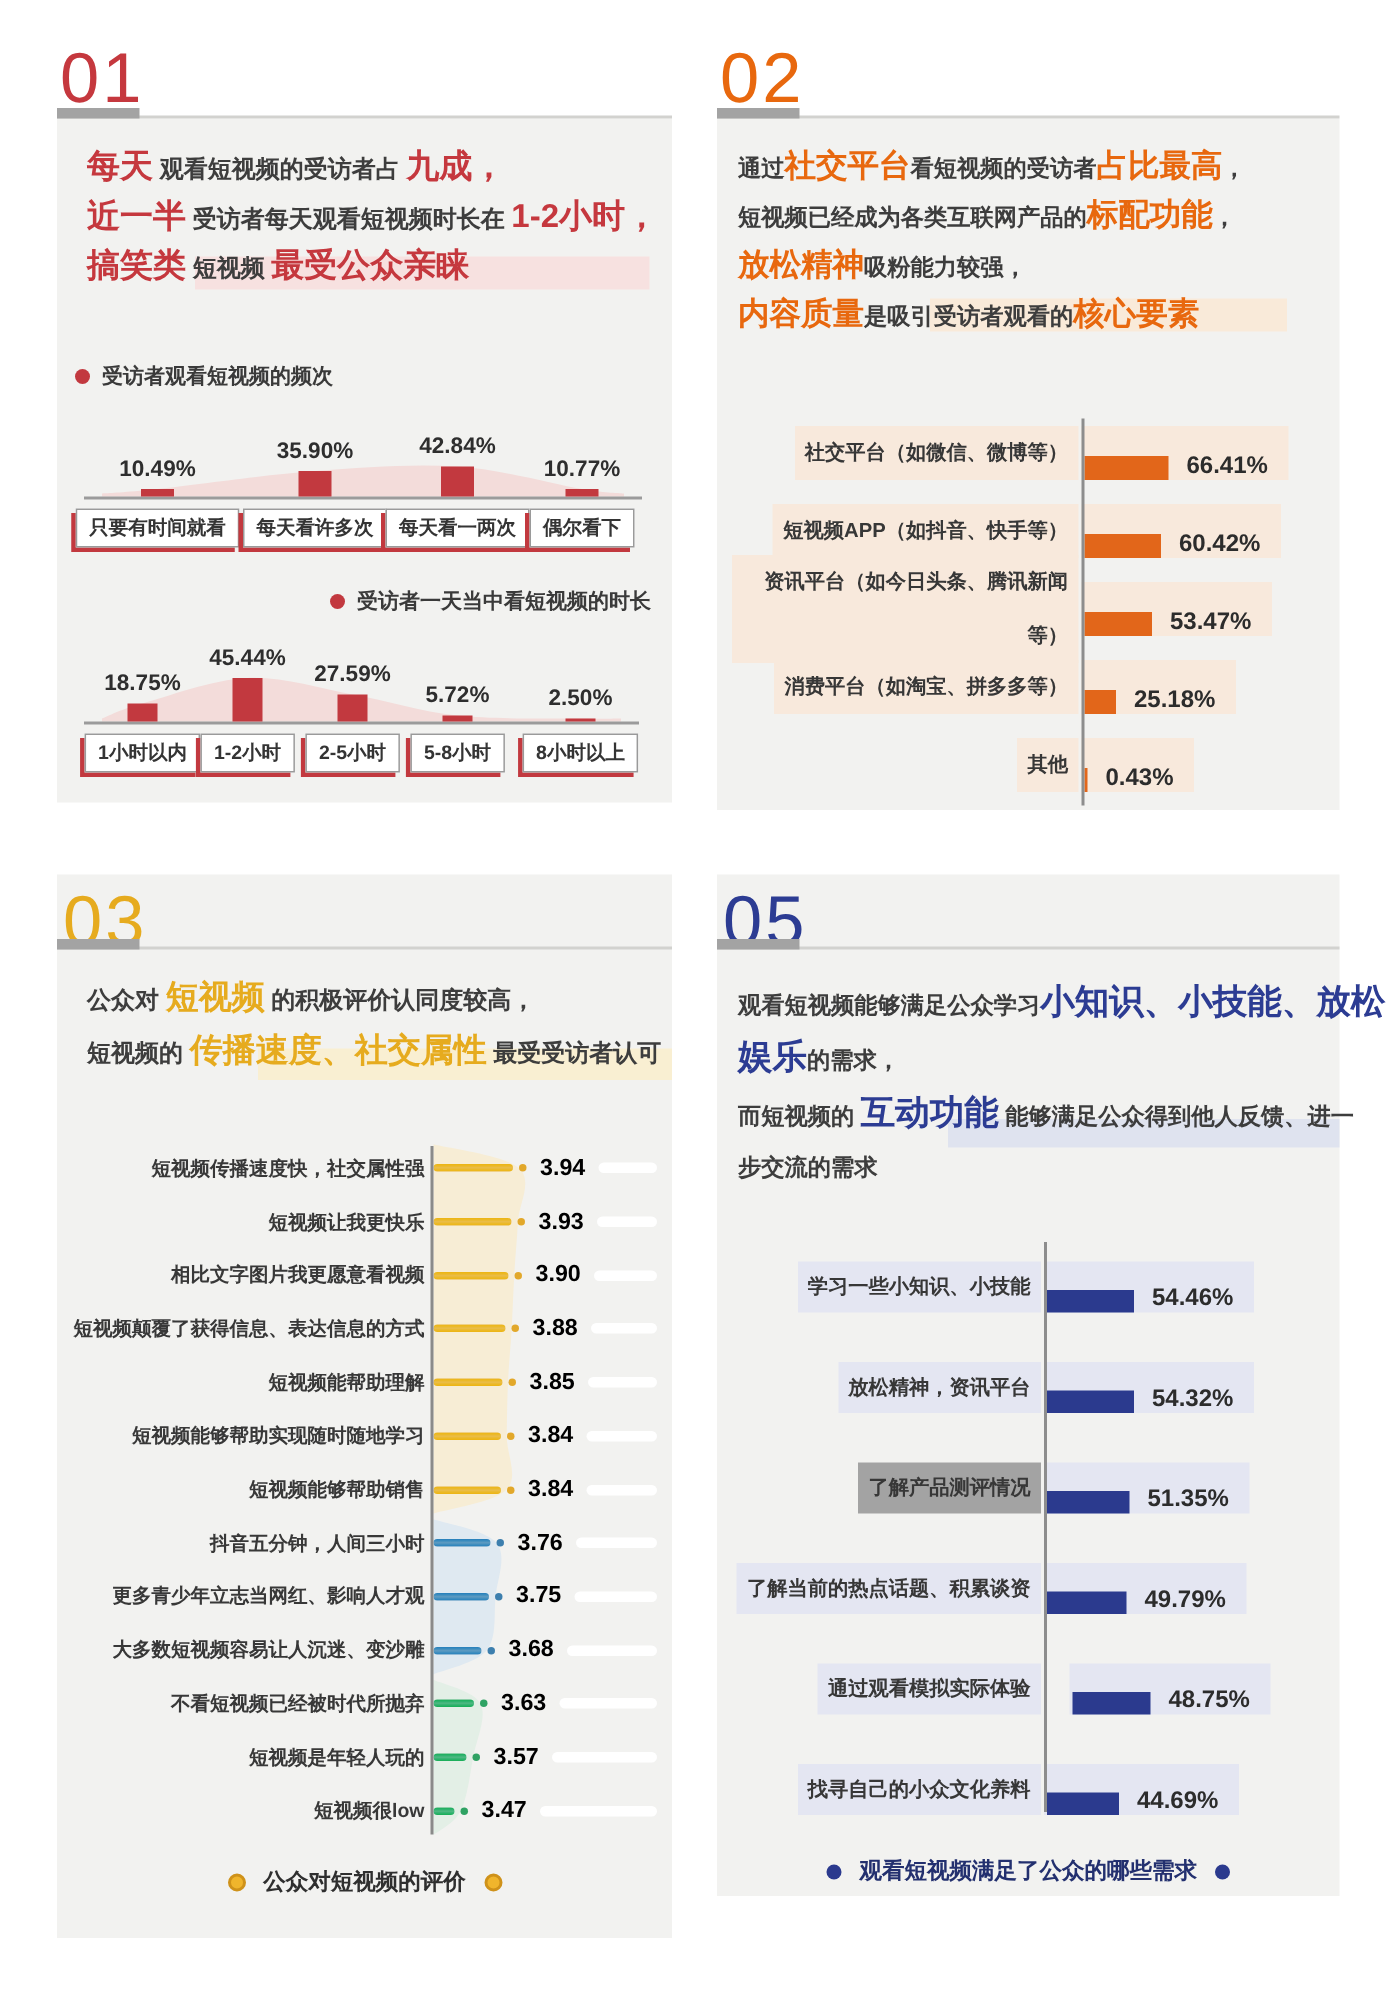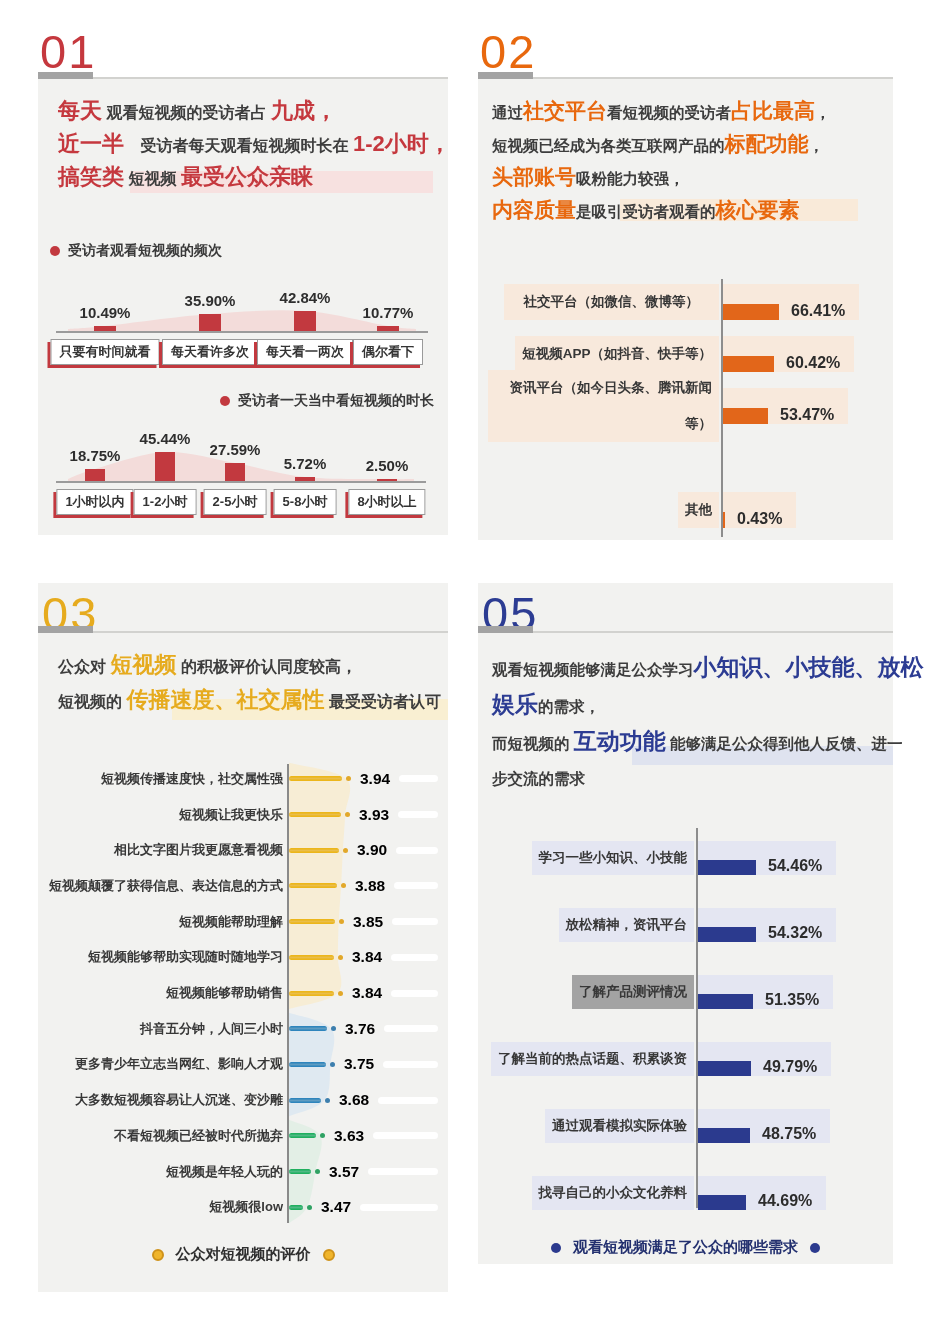--- a/index.html
+++ b/index.html
@@ -56,21 +56,21 @@
   <div class="numbar" style="left:38px;top:626px;z-index:4;"></div>
 
   <div class="pnum" style="left: 482px; top: 590px; z-index: 4; color: rgb(44, 60, 147);">05</div>
   <div class="numline" style="left:478px;top:631px;width:415px;z-index:4;"></div>
   <div class="numbar" style="left:478px;top:626px;z-index:4;"></div>
 
   <div class="pbox" id="p1box" style="left:38px;top:79px;width:410px;height:456px;">
     <div class="hl" style="left:92px;top:92px;width:303px;height:22px;background:#f7e1e0;"></div>
     <div class="ptitle" style="left:20px;top:15px;">
         <div class="tline" style="height: 33px; line-height: 33px;"><span class="strong" style="font-size: 22px; color: rgb(197, 56, 62);">每天</span><span class="plain" style="font-size: 16px;"> 观看短视频的受访者占 </span><span class="strong" style="font-size: 22px; color: rgb(197, 56, 62);">九成，</span></div>
-        <div class="tline" style="height: 33px; line-height: 33px;"><span class="strong" style="font-size: 22px; color: rgb(197, 56, 62);">近一半</span><span class="plain" style="font-size: 16px; margin-left: 12px;"> 受访者每天观看短视频时长在 </span><span class="strong" style="font-size: 22px; color: rgb(197, 56, 62);">1-2小时，</span></div>
+        <div class="tline" style="height: 33px; line-height: 33px;"><span class="strong" style="font-size: 22px; color: rgb(197, 56, 62);">近一半</span><span class="plain" style="font-size: 16px;"> 受访者每天观看短视频时长在 </span><span class="strong" style="font-size: 22px; color: rgb(197, 56, 62);">1-2小时，</span></div>
         <div class="tline" style="height: 33px; line-height: 33px;"><span class="strong" style="font-size: 22px; color: rgb(197, 56, 62);">搞笑类</span><span class="plain" style="font-size: 16px;"> 短视频 </span><span class="strong" style="font-size: 22px; color: rgb(197, 56, 62);">最受公众亲睐</span></div>
       </div>
     <div class="legend" style="left:12px;top:163px;">
       <span class="dot" id="leg1dot" style="background: rgb(194, 57, 63);"></span>
       <span>受访者观看短视频的频次</span>
     </div>
     <div class="chart" id="c1a" style="left:10px;top:186px;width:392px;height:110px;">
         <svg class="area" width="392" height="68" viewBox="0 0 392 68">
           <path d="M20,64C26.2,63.5 33.3,63.5 57,61C80.7,58.5 128.7,51.5 162,49C195.3,46.5 227.3,44.0 257,46C286.7,48.0 321.5,58.0 340,61C358.5,64.0 363.3,63.5 368,64 L368,66 L20,66 Z" fill="#f3dcda"></path>
         </svg>
@@ -113,47 +113,55 @@
         <span class="vval" style="left: 339px; top: 44px;">2.50%</span>
         <span class="vlab" style="left: 339px; top: 76px;">8小时以上</span>
       </div>
   </div>
 
   <div class="pbox" id="p2box" style="left:478px;top:79px;width:415px;height:461px;">
     <div class="hl" style="left:142px;top:120px;width:238px;height:22px;background:#f9ead9;"></div>
     <div class="ptitle" style="left:14px;top:15px;">
         <div class="tline" style="height: 33px; line-height: 33px;"><span class="plain" style="font-size: 15.5px;">通过</span><span class="strong" style="font-size: 21px; color: rgb(232, 104, 14);">社交平台</span><span class="plain" style="font-size: 15.5px;">看短视频的受访者</span><span class="strong" style="font-size: 21px; color: rgb(232, 104, 14);">占比最高</span><span class="plain" style="font-size: 15.5px;">，</span></div>
         <div class="tline" style="height: 33px; line-height: 33px;"><span class="plain" style="font-size: 15.5px;">短视频已经成为各类互联网产品的</span><span class="strong" style="font-size: 21px; color: rgb(232, 104, 14);">标配功能</span><span class="plain" style="font-size: 15.5px;">，</span></div>
-        <div class="tline" style="height: 33px; line-height: 33px;"><span class="strong" style="font-size: 21px; color: rgb(232, 104, 14);">头部账号</span><span class="plain" style="font-size: 15.5px;">吸粉能力较强，</span></div>
+        <div class="tline" style="height: 33px; line-height: 33px;"><span class="strong" style="font-size: 21px; color: rgb(232, 104, 14);">放松精神</span><span class="plain" style="font-size: 15.5px;">吸粉能力较强，</span></div>
         <div class="tline" style="height: 33px; line-height: 33px;"><span class="strong" style="font-size: 21px; color: rgb(232, 104, 14);">内容质量</span><span class="plain" style="font-size: 15.5px;">是吸引受访者观看的</span><span class="strong" style="font-size: 21px; color: rgb(232, 104, 14);">核心要素</span></div>
       </div>
     <div class="chart" id="c2" style="left:10px;top:200px;width:398px;height:260px;">
         <div class="haxis" style="left: 233px; top: 0px; height: 258px;"></div>
         <div class="hrow" style="left: 0px; top: 5px; width: 100%; height: 36px;">
-          <div class="hlabelcol" style="width: 231px;"><span class="hlabel" style="line-height: 36px; padding: 0px 20px; background: rgb(248, 233, 220);">社交平台（如微信、微博等）</span></div>
+          <div class="hlabelcol" style="width: 231px;"><span class="hlabel" style="line-height: 36px; padding: 0px 7px; background: rgb(248, 233, 220);">社交平台（如微信、微博等）</span></div>
           <div class="hplot" style="margin-left: 2px;">
             <div class="hpbg" style="width: 138px; background: rgb(248, 233, 220);"></div>
             <div class="hbar" style="width: 56px; height: 16px; margin-left: 2px; background: rgb(226, 102, 26);"></div>
             <span class="hval" style="margin-left: 12px;">66.41%</span>
           </div>
         </div>
         <div class="hrow" style="left: 0px; top: 57px; width: 100%; height: 36px;">
           <div class="hlabelcol" style="width: 231px;"><span class="hlabel" style="line-height: 36px; padding: 0px 7px; background: rgb(248, 233, 220);">短视频APP（如抖音、快手等）</span></div>
           <div class="hplot" style="margin-left: 2px;">
             <div class="hpbg" style="width: 133px; background: rgb(248, 233, 220);"></div>
             <div class="hbar" style="width: 51px; height: 16px; margin-left: 2px; background: rgb(226, 102, 26);"></div>
             <span class="hval" style="margin-left: 12px;">60.42%</span>
           </div>
         </div>
         <div class="hrow" style="left: 0px; top: 109px; width: 100%; height: 36px;">
           <div class="hlabelcol" style="width: 231px;"><span class="hlabel" style="line-height: 36px; padding: 0px 7px; background: rgb(248, 233, 220);">资讯平台（如今日头条、腾讯新闻等）</span></div>
           <div class="hplot" style="margin-left: 2px;">
             <div class="hpbg" style="width: 127px; background: rgb(248, 233, 220);"></div>
             <div class="hbar" style="width: 45px; height: 16px; margin-left: 2px; background: rgb(226, 102, 26);"></div>
             <span class="hval" style="margin-left: 12px;">53.47%</span>
+          </div>
+        </div>
+        <div class="hrow" style="left: 0px; top: 161px; width: 100%; height: 36px;">
+          <div class="hlabelcol" style="width: 231px;"><span class="hlabel" style="line-height: 36px; padding: 0px 7px; background: rgb(248, 233, 220);">消费平台（如淘宝、拼多多等）</span></div>
+          <div class="hplot" style="margin-left: 2px;">
+            <div class="hpbg" style="width: 103px; background: rgb(248, 233, 220);"></div>
+            <div class="hbar" style="width: 21px; height: 16px; margin-left: 2px; background: rgb(226, 102, 26);"></div>
+            <span class="hval" style="margin-left: 12px;">25.18%</span>
           </div>
         </div>
         <div class="hrow" style="left: 0px; top: 213px; width: 100%; height: 36px;">
           <div class="hlabelcol" style="width: 231px;"><span class="hlabel" style="line-height: 36px; padding: 0px 7px; background: rgb(248, 233, 220);">其他</span></div>
           <div class="hplot" style="margin-left: 2px;">
             <div class="hpbg" style="width: 75px; background: rgb(248, 233, 220);"></div>
             <div class="hbar" style="width: 2px; height: 16px; margin-left: 2px; background: rgb(226, 102, 26);"></div>
             <span class="hval" style="margin-left: 12px;">0.43%</span>
           </div>
         </div>
@@ -309,21 +317,21 @@
         <div class="hrow" style="left: 0px; top: 214px; width: 100%; height: 34px;">
           <div class="hlabelcol" style="width: 206px;"><span class="hlabel" style="line-height: 34px; padding: 0px 7px; background: rgb(228, 230, 242);">了解当前的热点话题、积累谈资</span></div>
           <div class="hplot" style="margin-left: 2px;">
             <div class="hpbg" style="width: 135px; background: rgb(228, 230, 242);"></div>
             <div class="hbar" style="width: 53px; height: 15px; margin-left: 2px; background: rgb(43, 58, 142);"></div>
             <span class="hval" style="margin-left: 12px;">49.79%</span>
           </div>
         </div>
         <div class="hrow" style="left: 0px; top: 281px; width: 100%; height: 34px;">
           <div class="hlabelcol" style="width: 206px;"><span class="hlabel" style="line-height: 34px; padding: 0px 7px; background: rgb(228, 230, 242);">通过观看模拟实际体验</span></div>
-          <div class="hplot" style="margin-left: 2px;">
+          <div class="hplot" style="margin-left: 19px;">
             <div class="hpbg" style="width: 134px; background: rgb(228, 230, 242);"></div>
             <div class="hbar" style="width: 52px; height: 15px; margin-left: 2px; background: rgb(43, 58, 142);"></div>
             <span class="hval" style="margin-left: 12px;">48.75%</span>
           </div>
         </div>
         <div class="hrow" style="left: 0px; top: 348px; width: 100%; height: 34px;">
           <div class="hlabelcol" style="width: 206px;"><span class="hlabel" style="line-height: 34px; padding: 0px 7px; background: rgb(228, 230, 242);">找寻自己的小众文化养料</span></div>
           <div class="hplot" style="margin-left: 2px;">
             <div class="hpbg" style="width: 130px; background: rgb(228, 230, 242);"></div>
             <div class="hbar" style="width: 48px; height: 15px; margin-left: 2px; background: rgb(43, 58, 142);"></div>

